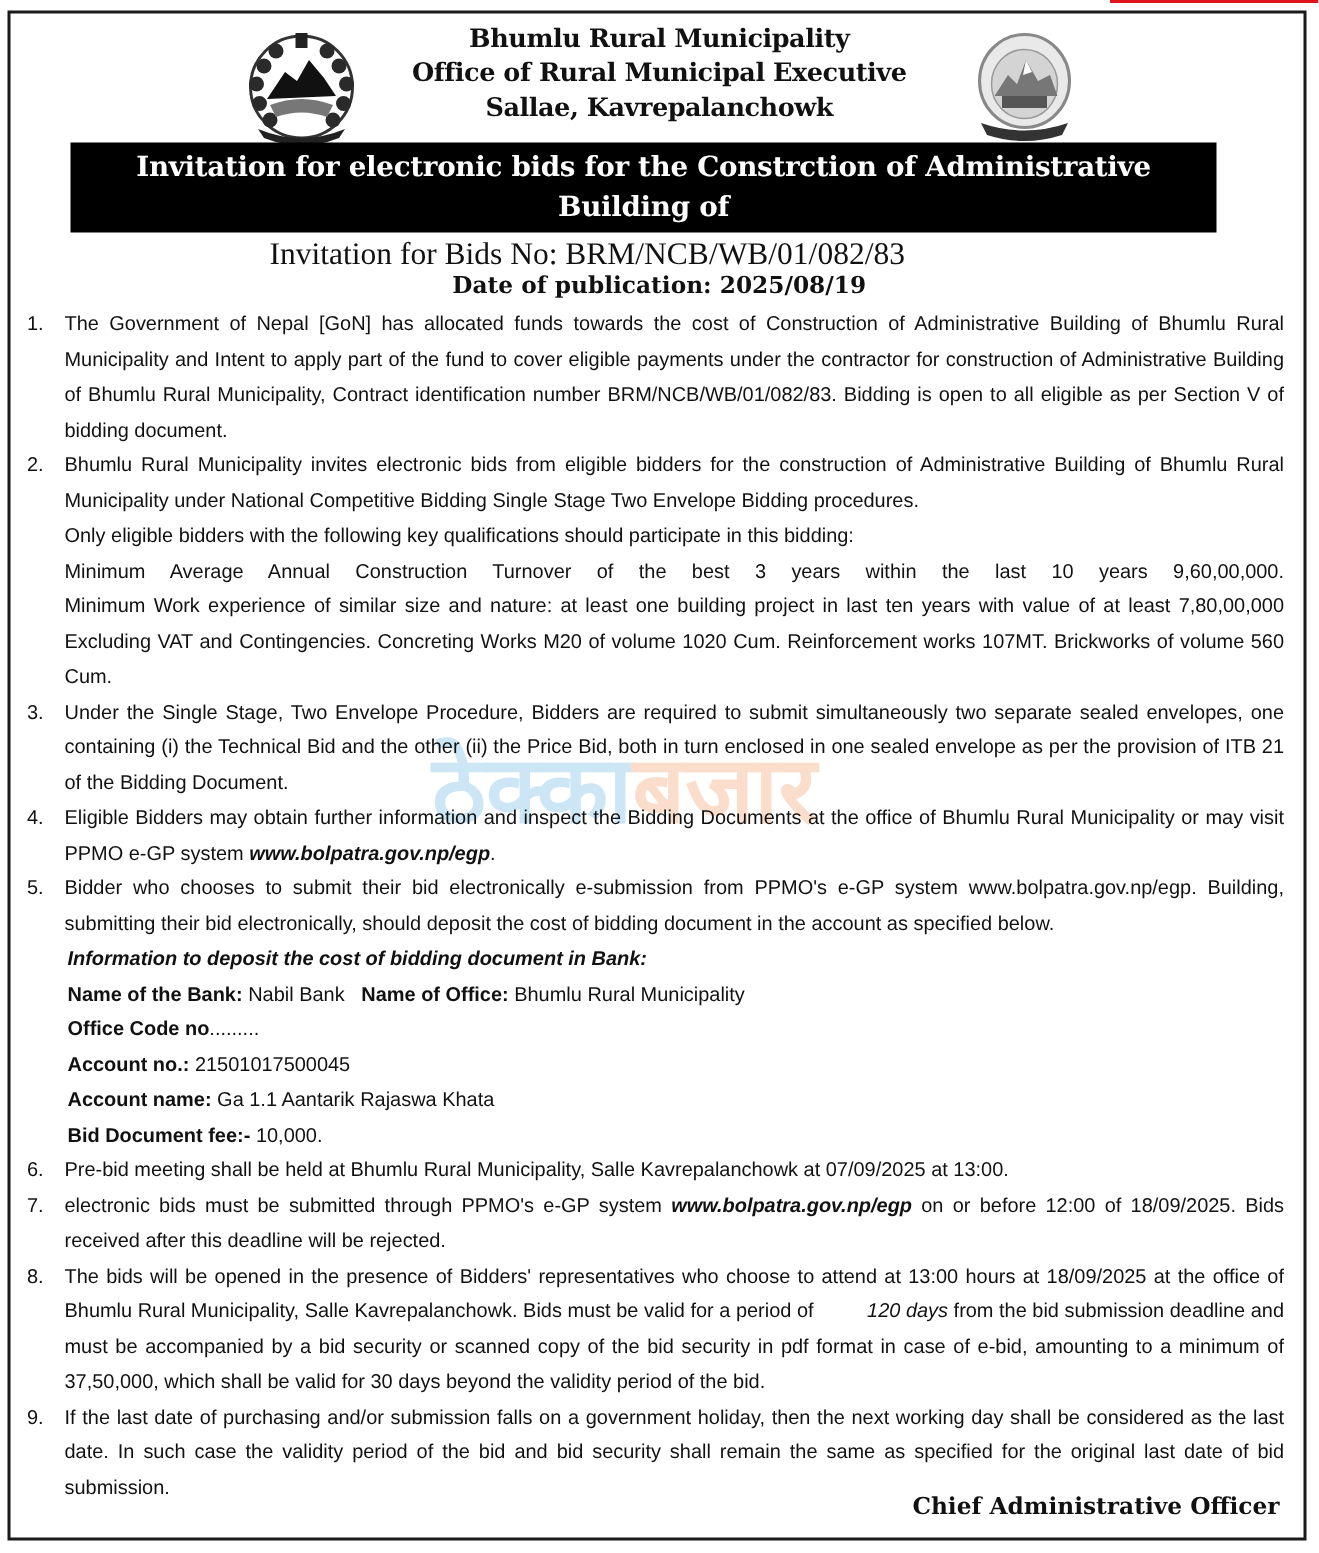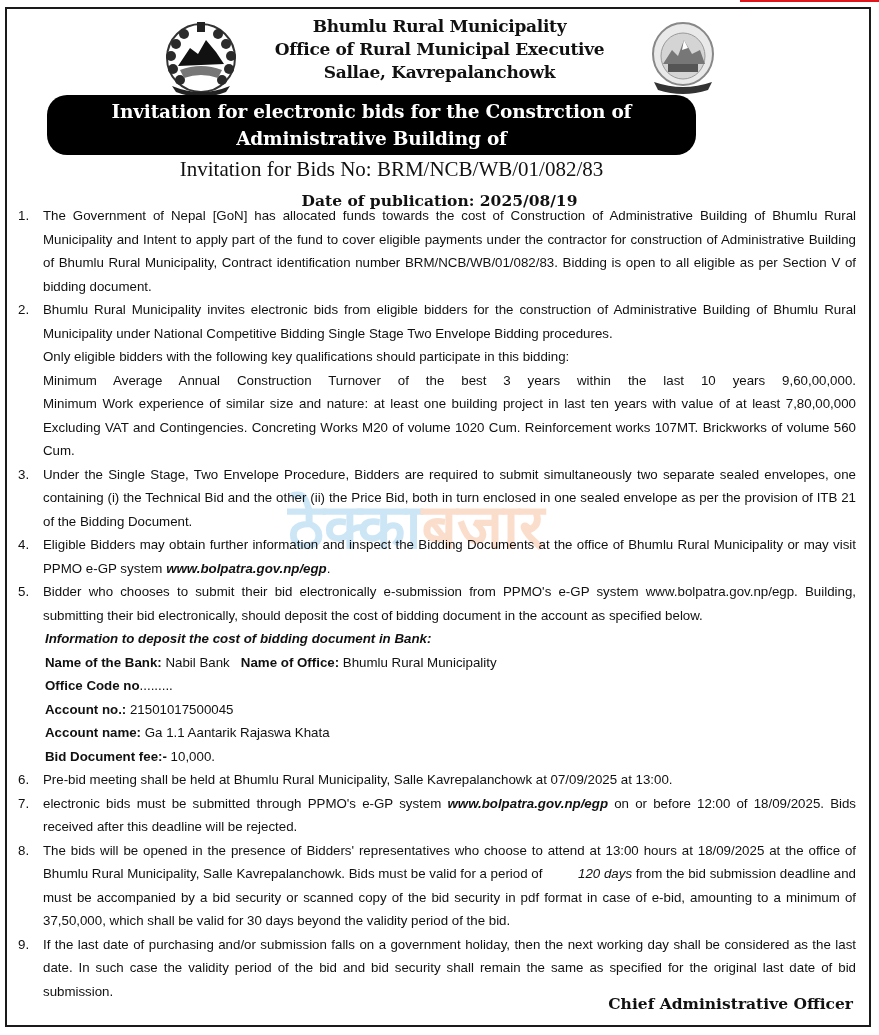--- a/index.html
+++ b/index.html
@@ -63,53 +63,51 @@
     font-weight: bold;
     font-size: 17px;
     line-height: 23px;
     letter-spacing: -0.3px;
     color: #111;
   }
   .banner {
     position: absolute;
     left: 47px;
     top: 95px;
-    width: 649px;
+    width: 764px;
     height: 60px;
     background: #000;
     color: #fff;
     text-align: center;
     font-family: "DejaVu Serif", "Liberation Serif", serif;
     font-weight: bold;
     font-size: 18.5px;
     line-height: 27px;
     padding-top: 3px;
     box-sizing: border-box;
     letter-spacing: -0.2px;
-    border-radius: 20px;
   }
   .ifb-no {
     position: absolute;
     left: 0; width: 783px;
     top: 159px;
     text-align: center;
     font-family: "Liberation Serif", "DejaVu Serif", serif;
     font-size: 21px;
     line-height: 20px;
   }
   .pub-date {
     position: absolute;
     left: 0; width: 879px;
     top: 180px;
     text-align: center;
     font-family: "DejaVu Serif", "Liberation Serif", serif;
     font-weight: bold;
     font-size: 15.5px;
     line-height: 20px;
-    margin-top: 11px;
   }
   .body-text {
     position: absolute;
     left: 18px;
     top: 204px;
     width: 838px;
     font-family: "Liberation Sans", "DejaVu Sans", sans-serif;
     font-size: 13.3px;
     line-height: 23.5px;
     color: #111;

